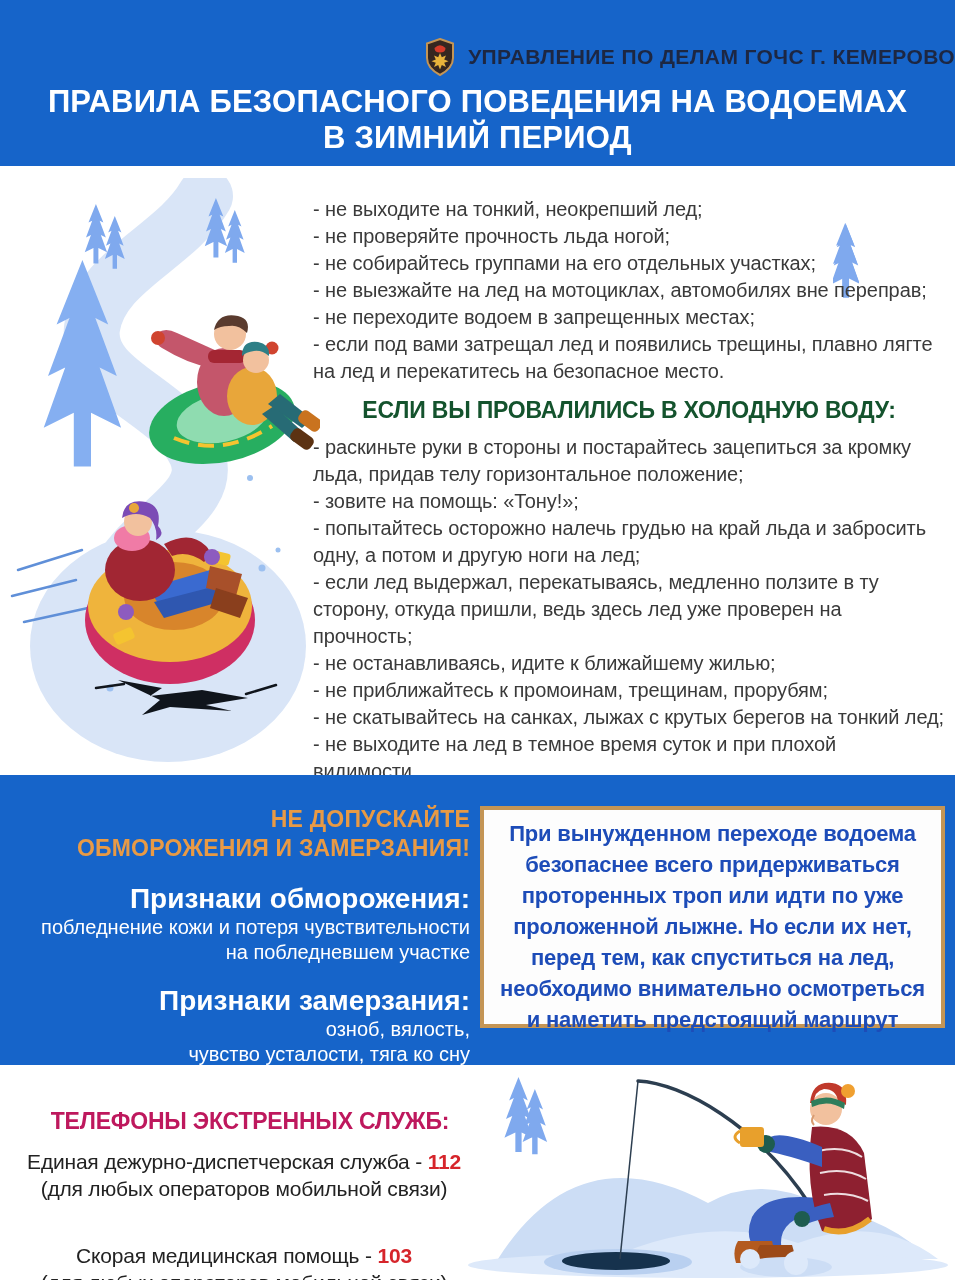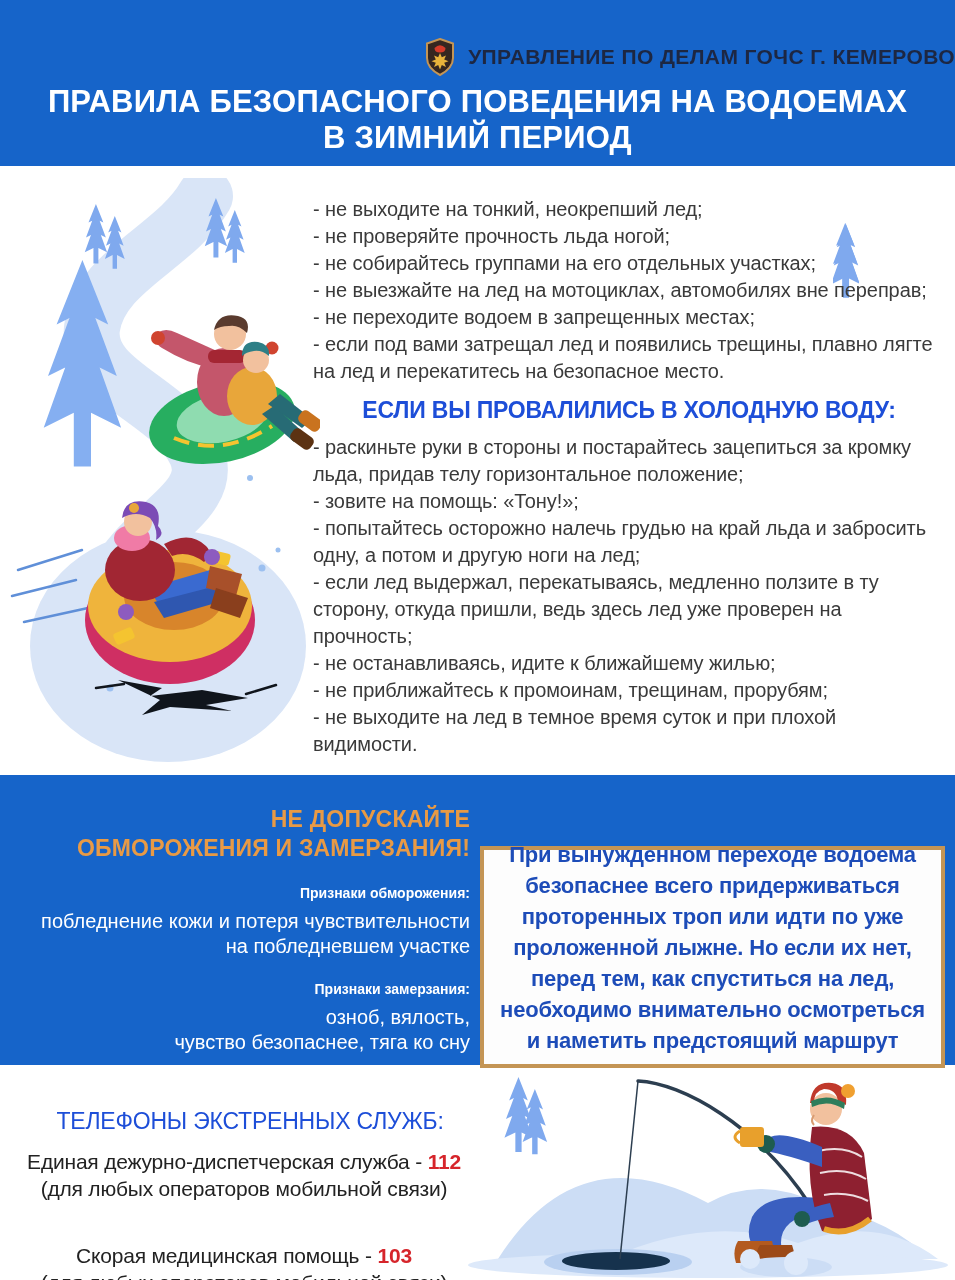--- a/index.html
+++ b/index.html
@@ -27,50 +27,50 @@
     color:#ffffff;font-weight:700;font-size:31px;line-height:36px;letter-spacing:.2px;
   }
   
   .illu-left{position:absolute;left:0;top:178px;width:320px;height:600px;}
   .right-col{
     position:absolute;left:313px;top:196px;width:632px;
     color:#3a3a3a;font-size:20px;line-height:27px;letter-spacing:-0.1px;
   }
   .rule-line{white-space:normal;}
   .red-heading{
-    text-align:center;color:#1d4ed8;font-weight:700;font-size:23px;
+    text-align:center;color:#14532d;font-weight:700;font-size:23px;
     margin:11px 0 10px 0;line-height:28px;letter-spacing:-0.2px;
   }
   .tree-small-right{position:absolute;left:833px;top:220px;width:26px;height:82px;}
   
   .band{
     position:absolute;left:0;top:775px;width:955px;height:290px;
     background:#1664c9;
   }
   .band-left{
     position:absolute;left:25px;top:805px;width:445px;text-align:right;color:#ffffff;
   }
   .band-orange{
     color:#e89a45;font-weight:700;font-size:23px;line-height:29px;letter-spacing:.2px;
   }
   .band-subhead{
-    font-weight:700;font-size:14px;margin-top:17px;line-height:26px;
+    font-weight:700;font-size:28px;margin-top:23px;line-height:26px;
   }
   .band-text{font-size:20px;line-height:25px;margin-top:3px;}
   .tip-card{
-    position:absolute;left:480px;top:846px;width:465px;height:222px;
+    position:absolute;left:480px;top:806px;width:465px;height:222px;
     background:#fdfdfd;border:4px solid #c49555;box-sizing:border-box;
-    display:flex;align-items:flex-end;justify-content:center;
+    display:flex;align-items:flex-start;justify-content:center;
     padding:8px 16px;text-align:center;
     color:#1d4cb8;font-weight:700;font-size:22px;line-height:31px;letter-spacing:-0.2px;
   }
   
   .em-heading{
     position:absolute;left:30px;top:1108px;width:440px;text-align:center;
-    color:#1d4ed8;font-weight:400;font-size:23px;letter-spacing:-0.2px;
+    color:#be185d;font-weight:700;font-size:23px;letter-spacing:-0.2px;
   }
   .services{
     position:absolute;left:0px;top:1148px;width:480px;text-align:center;
     color:#222222;font-size:21px;line-height:27px;letter-spacing:-0.2px;
   }
   .svc{margin-bottom:40px;padding-left:8px;}
   .svc-num{color:#d6252b;font-weight:700;}
   .illu-fisher{position:absolute;left:458px;top:1063px;width:497px;height:217px;}
 </style>
 </head>
@@ -187,37 +187,38 @@
       <div class="rule-line">- если под вами затрещал лед и появились трещины, плавно лягте на лед и перекатитесь на безопасное место.</div>
     </div>
   <div class="red-heading">ЕСЛИ ВЫ ПРОВАЛИЛИСЬ В ХОЛОДНУЮ ВОДУ:</div>
   <div>
       <div class="rule-line">- раскиньте руки в стороны и постарайтесь зацепиться за кромку льда, придав телу горизонтальное положение;</div>
       <div class="rule-line">- зовите на помощь: «Тону!»;</div>
       <div class="rule-line">- попытайтесь осторожно налечь грудью на край льда и забросить одну, а потом и другую ноги на лед;</div>
       <div class="rule-line">- если лед выдержал, перекатываясь, медленно ползите в ту сторону, откуда пришли, ведь здесь лед уже проверен на прочность;</div>
       <div class="rule-line">- не останавливаясь, идите к ближайшему жилью;</div>
       <div class="rule-line">- не приближайтесь к промоинам, трещинам, прорубям;</div>
+      <div class="rule-line">- не скатывайтесь на санках, лыжах с крутых берегов на тонкий лед;</div>
       <div class="rule-line">- не выходите на лед в темное время суток и при плохой видимости.</div>
     </div>
 </div>
 
 <div class="band"></div>
 
 <div class="band-left">
   <div class="band-orange">
     <div>НЕ ДОПУСКАЙТЕ</div>
     <div>ОБМОРОЖЕНИЯ И ЗАМЕРЗАНИЯ!</div>
   </div>
   <div class="band-subhead">Признаки обморожения:</div>
   <div class="band-text">побледнение кожи и потеря чувствительности на побледневшем участке</div>
   <div class="band-subhead">Признаки замерзания:</div>
   <div class="band-text">
       <div>озноб, вялость,</div>
-      <div>чувство безопаснее, тяга ко сну</div>
+      <div>чувство усталости, тяга ко сну</div>
     </div>
 </div>
 
 <div class="tip-card">
   <div>При вынужденном переходе водоема безопаснее всего придерживаться проторенных троп или идти по уже проложенной лыжне. Но если их нет, перед тем, как спуститься на лед, необходимо внимательно осмотреться и наметить предстоящий маршрут</div>
 </div>
 
 <div class="em-heading">ТЕЛЕФОНЫ ЭКСТРЕННЫХ СЛУЖБ:</div>
 
 <div class="services">

